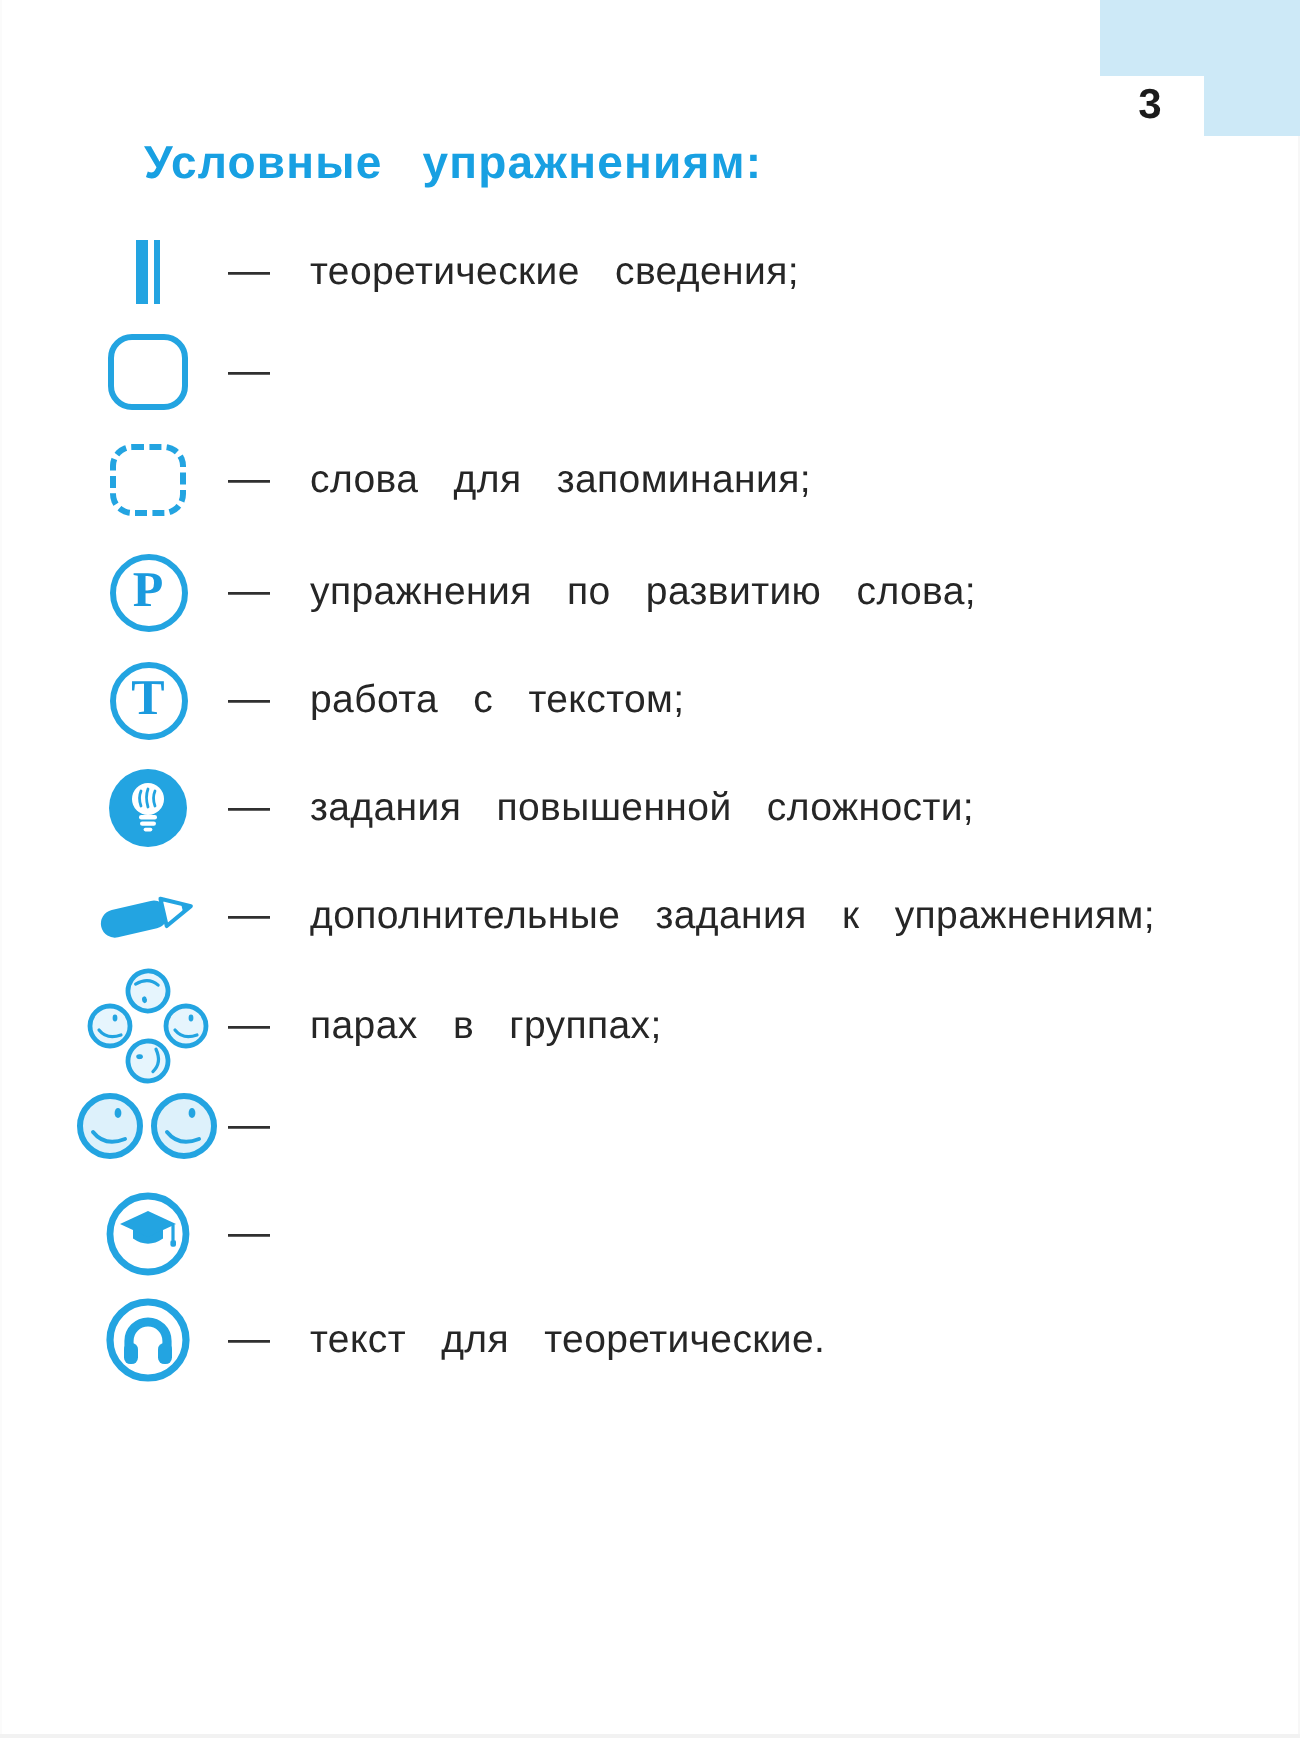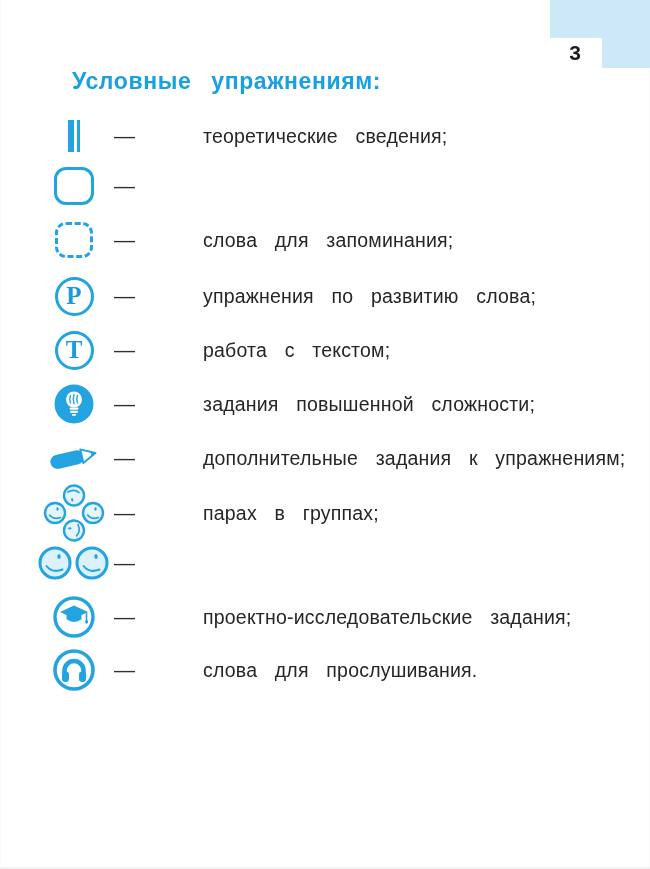--- a/index.html
+++ b/index.html
@@ -20,21 +20,21 @@
     position:absolute;left:72px;top:68px;
     font-size:23px;font-weight:bold;color:#18a0e2;
     letter-spacing:.6px;word-spacing:13px;
   }
   
   .row{position:absolute;left:0;width:650px;height:56px;display:flex;align-items:center;}
   .icon-cell{position:absolute;left:36px;width:76px;height:56px;display:flex;align-items:center;justify-content:center;}
   .dash-cell{position:absolute;left:114px;width:41px;color:#303030;font-size:21px;}
   .label-cell{
     position:absolute;left:155px;right:20px;
-    font-size:19.5px;color:#262626;letter-spacing:.2px;word-spacing:12px;margin-left:48px;
+    font-size:19.5px;color:#262626;letter-spacing:.2px;word-spacing:12px;
   }
   .r1{top:108px}.r2{top:158px}.r3{top:212px}.r4{top:268px}.r5{top:322px}
   .r6{top:376px}.r7{top:430px}.r8{top:485px}.r9{top:535px}.r10{top:589px}.r11{top:642px}
 
   
   .bars{display:flex;gap:3px;align-items:center;}
   .bars .b1{width:6px;height:32px;background:#23a4e1;}
   .bars .b2{width:3px;height:32px;background:#23a4e1;}
   .frame-solid{width:34px;height:32px;border:3.5px solid #23a4e1;border-radius:12px;background:#fff;}
   .frame-dashed{width:32px;height:30px;border:3px dashed #23a4e1;border-radius:11px;background:#fff;}
@@ -180,29 +180,28 @@
     <div class="icon-cell">
       <svg width="44" height="44" viewBox="0 0 44 44">
         <circle cx="22" cy="22" r="19" fill="#ffffff" stroke="#23a4e1" stroke-width="3.4"></circle>
         <path d="M14.5,19.5 v4.8 q7.5,5.2 15,0 v-4.8 z" fill="#23a4e1"></path>
         <polygon points="22,10.5 36,17 22,23.5 8,17" fill="#23a4e1"></polygon>
         <polyline points="34.5,17.5 34.5,25" stroke="#23a4e1" stroke-width="1.6" fill="none"></polyline>
         <rect x="33.2" y="25" width="2.8" height="3.4" rx="1" fill="#23a4e1"></rect>
       </svg>
     </div>
     <div class="dash-cell">—</div>
-    <div class="label-cell">проектно-исследовательские задания;</div>
   </div>
 
   <div class="row r11">
     <div class="icon-cell">
       <svg width="44" height="44" viewBox="0 0 44 44">
         <circle cx="22" cy="22" r="19" fill="#ffffff" stroke="#23a4e1" stroke-width="3.6"></circle>
         <path d="M12.5,27 v-4.5 a9.5,9.5 0 0 1 19,0 V27" stroke="#23a4e1" stroke-width="4.6" fill="none" stroke-linecap="round"></path>
         <rect x="10" y="23.5" width="7" height="10.5" rx="3.2" fill="#23a4e1"></rect>
         <rect x="27" y="23.5" width="7" height="10.5" rx="3.2" fill="#23a4e1"></rect>
       </svg>
     </div>
     <div class="dash-cell">—</div>
-    <div class="label-cell">слова для прослушивания.</div>
+    <div class="label-cell">текст для теоретические.</div>
   </div>
 
 </div>
 
 </body></html>

